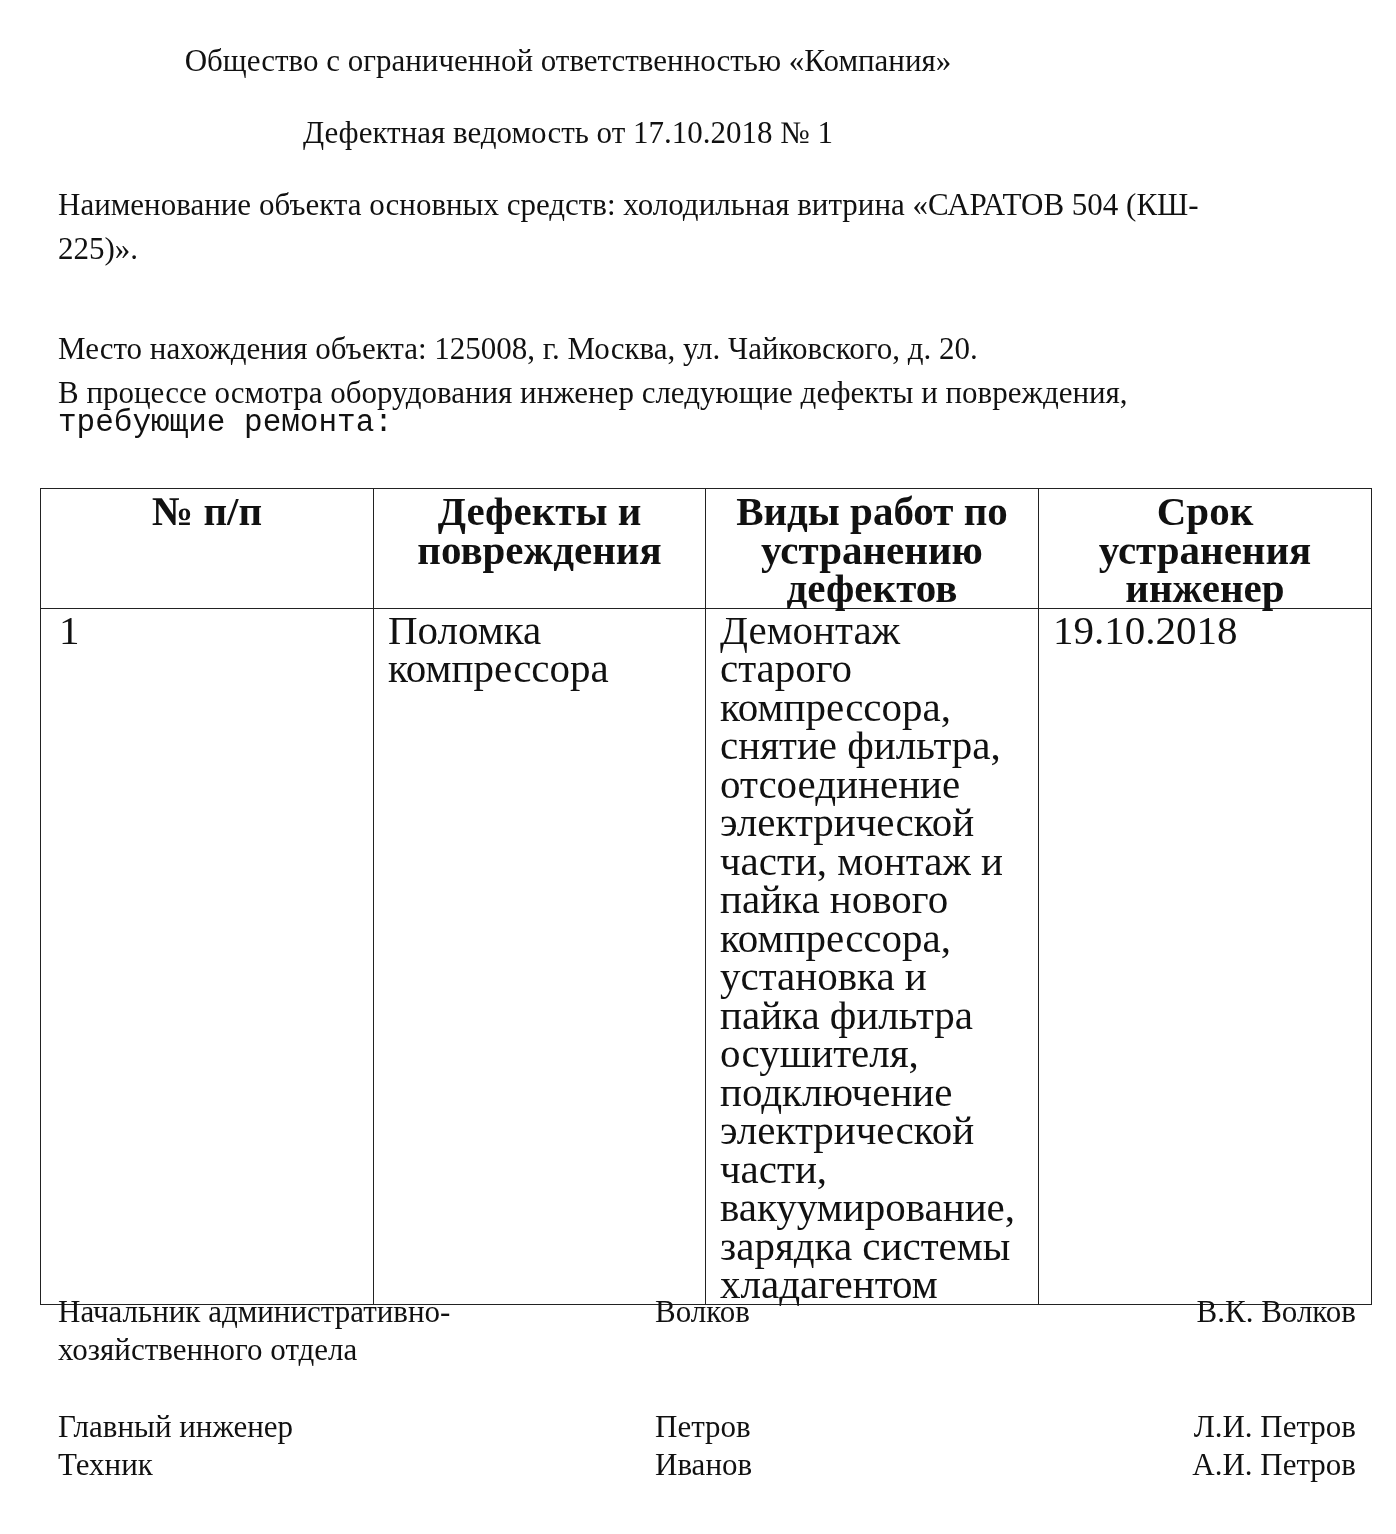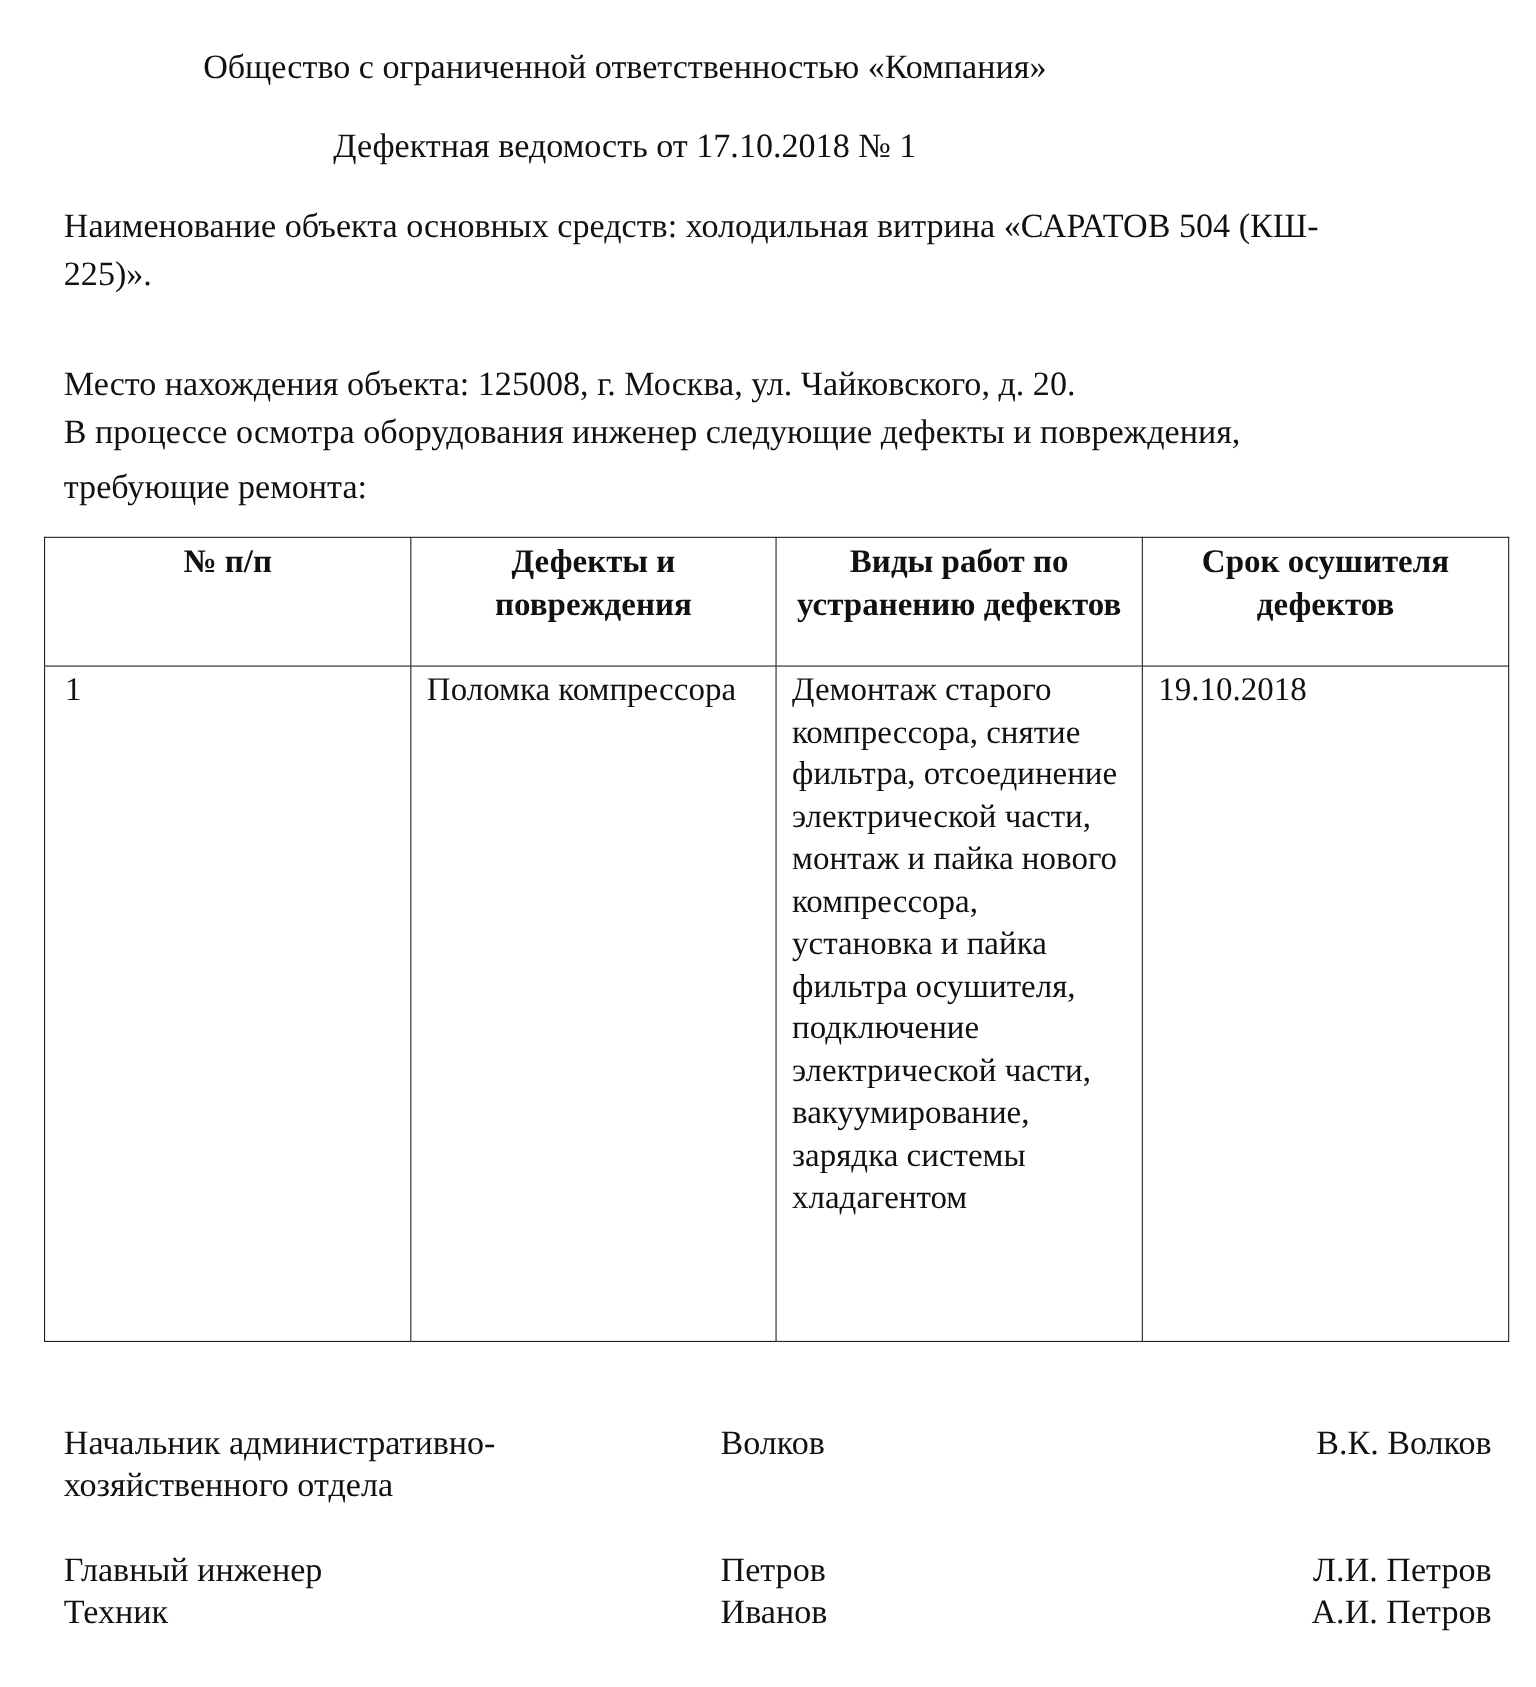--- a/index.html
+++ b/index.html
@@ -17,34 +17,34 @@
     .bold { font-weight: normal; }
 
     #org { top: 42px; }
     #title { top: 114px; }
 
     .para { left: 58px; }
     #obj1 { top: 186px; }
     #obj2 { top: 230px; }
     #loc { top: 302px; margin-top: 28px; }
     #proc1 { top: 374px; }
-    #proc2 { top: 424px; }
+    #proc2 { top: 404px; font-family: Liberation Mono, monospace; }
 
     table.defects {
       position: absolute;
       left: 40px;
       top: 488px;
       width: 1331px;
       border-collapse: collapse;
       table-layout: fixed;
     }
     table.defects td, table.defects th {
       border: 1.5px solid #222222;
       vertical-align: top;
-      font-size: 30px;
+      font-size: 41px;
       line-height: 38.5px;
     }
     table.defects th {
       font-weight: bold;
       text-align: center;
       padding: 3px 10px 0 10px;
       height: 113px;
     }
     table.defects td {
       padding: 2px 14px 0 14px;
@@ -84,21 +84,21 @@
     <col style="width:333px">
     <col style="width:332px">
     <col style="width:333px">
     <col style="width:333px">
   </colgroup>
   <thead>
     <tr>
       <th>№ п/п</th>
       <th>Дефекты и повреждения</th>
       <th>Виды работ по устранению дефектов</th>
-      <th>Срок осушителя дефектов</th>
+      <th>Срок устранения инженер</th>
     </tr>
   </thead>
   <tbody>
     <tr>
       <td class="num">1</td>
       <td>Поломка компрессора</td>
       <td>Демонтаж старого компрессора, снятие фильтра, отсоединение электрической части, монтаж и пайка нового компрессора, установка и пайка фильтра осушителя, подключение электрической части, вакуумирование, зарядка системы хладагентом</td>
       <td class="date">19.10.2018</td>
     </tr>
   </tbody>

